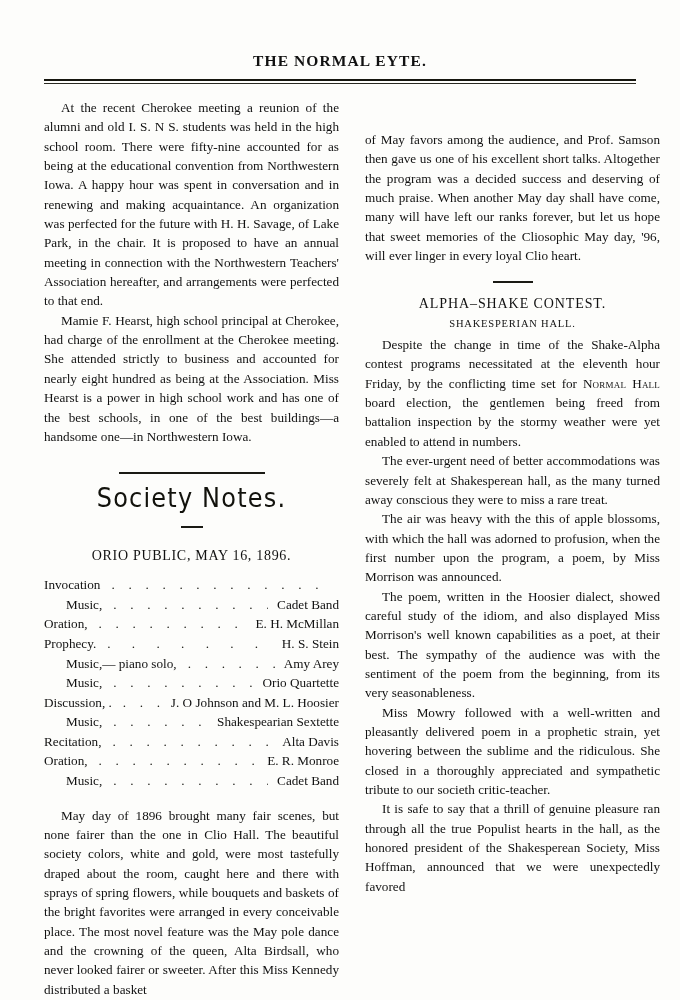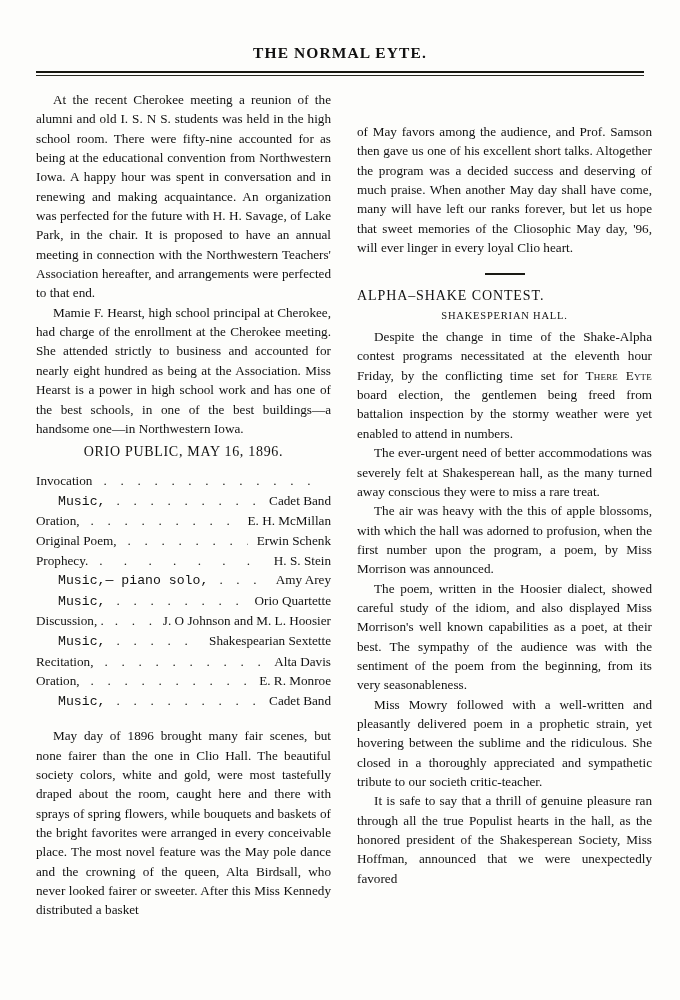--- a/index.html
+++ b/index.html
@@ -15,21 +15,21 @@
     color: #111111;
     overflow: hidden;
     position: relative;
   }
 
   .page {
     position: relative;
     width: 680px;
     height: 928px;
     box-sizing: border-box;
-    padding: 0;
+    padding: 8px;
   }
 
   
   .masthead {
     text-align: center;
     padding-top: 44px;
   }
   .masthead-title {
     font-size: 15.5px;
     font-weight: bold;
@@ -119,21 +119,20 @@
     line-height: 19.6px;
   }
   .prog-row {
     display: flex;
     align-items: baseline;
     white-space: nowrap;
     gap: 8px;
   }
   .prog-row.indent .prog-left {
     padding-left: 22px;
-    font-family: Liberation Mono, monospace;
   }
   .prog-left {
     flex: 0 0 auto;
   }
   .prog-leader {
     flex: 1 1 auto;
     overflow: hidden;
     white-space: nowrap;
     letter-spacing: 5.2px;
     color: #1a1a14;
@@ -152,21 +151,21 @@
   }
 
   
   .sec-rule {
     width: 40px;
     height: 1.7px;
     background: #1a1a14;
     margin: 16px auto 13px auto;
   }
   .sec-title {
-    text-align: left;
+    text-align: center;
     font-size: 14px;
     letter-spacing: 0.9px;
     margin: 0 0 6px 0;
   }
   .sec-sub {
     text-align: center;
     font-size: 10.5px;
     font-variant: small-caps;
     letter-spacing: 0.8px;
     margin: 0 0 6px 0;
@@ -182,43 +181,43 @@
   </div>
   <div class="rule-double"></div>
 
   <div class="columns">
 
     <div class="col">
 
       <p class="body-par">At the recent Cherokee meeting a reunion of the alumni and old I. S. N S. students was held in the high school room. There were fifty-nine accounted for as being at the educational convention from Northwestern Iowa. A happy hour was spent in conversation and in renewing and making acquaintance. An organization was perfected for the future with H. H. Savage, of Lake Park, in the chair. It is proposed to have an annual meeting in connection with the Northwestern Teachers' Association hereafter, and arrangements were perfected to that end.</p>
       <p class="body-par">Mamie F. Hearst, high school principal at Cherokee, had charge of the enrollment at the Cherokee meeting. She attended strictly to business and accounted for nearly eight hundred as being at the Association. Miss Hearst is a power in high school work and has one of the best schools, in one of the best buildings—a handsome one—in Northwestern Iowa.</p>
 
+      <div class="society-block">
+        <div class="orn-rule-top"></div>
+        <div class="society-title">Society Notes.</div>
+        <div class="orn-rule-bot"></div>
+      </div>
 
       <div class="program-title">ORIO PUBLIC, MAY 16, 1896.</div>
 
       <div class="program" id="program-list">
           <div class="prog-row">
             <span class="prog-left">Invocation</span>
             <span class="prog-leader"></span>
             <span class="prog-right"></span>
           </div>
           <div class="prog-row indent">
             <span class="prog-left">Music,</span>
             <span class="prog-leader"></span>
             <span class="prog-right">Cadet Band</span>
           </div>
           <div class="prog-row">
             <span class="prog-left">Oration,</span>
             <span class="prog-leader"></span>
             <span class="prog-right">E. H. McMillan</span>
-          </div>
-          <div class="prog-row">
-            <span class="prog-left">Original Poem,</span>
-            <span class="prog-leader"></span>
-            <span class="prog-right">Erwin Schenk</span>
           </div>
           <div class="prog-row gap-leader">
             <span class="prog-left">Prophecy.</span>
             <span class="prog-leader"></span>
             <span class="prog-right">H. S. Stein</span>
           </div>
           <div class="prog-row indent">
             <span class="prog-left">Music,— piano solo,</span>
             <span class="prog-leader"></span>
             <span class="prog-right">Amy Arey</span>
@@ -260,21 +259,21 @@
 
     <div class="col">
 
       <p class="body-par cont">of May favors among the audience, and Prof. Samson then gave us one of his excellent short talks. Altogether the program was a decided success and deserving of much praise. When another May day shall have come, many will have left our ranks forever, but let us hope that sweet memories of the Cliosophic May day, '96, will ever linger in every loyal Clio heart.</p>
 
       <div class="sec-rule"></div>
 
       <div class="sec-title">ALPHA–SHAKE CONTEST.</div>
       <div class="sec-sub">SHAKESPERIAN HALL.</div>
 
-      <p class="body-par"><span>Despite the change in time of the Shake-Alpha contest programs necessitated at the eleventh hour Friday, by the conflicting time set for </span><span class="smallcaps">There Eyte</span><span> board election, the gentlemen being freed from battalion inspection by the stormy weather were yet enabled to attend in numbers.</span></p>
+      <p class="body-par"><span>Despite the change in time of the Shake-Alpha contest programs necessitated at the eleventh hour Friday, by the conflicting time set for </span><span class="smallcaps">Normal Hall</span><span> board election, the gentlemen being freed from battalion inspection by the stormy weather were yet enabled to attend in numbers.</span></p>
 
       <p class="body-par">The ever-urgent need of better accommodations was severely felt at Shakesperean hall, as the many turned away conscious they were to miss a rare treat.</p>
       <p class="body-par">The air was heavy with the this of apple blossoms, with which the hall was adorned to profusion, when the first number upon the program, a poem, by Miss Morrison was announced.</p>
       <p class="body-par">The poem, written in the Hoosier dialect, showed careful study of the idiom, and also displayed Miss Morrison's well known capabilities as a poet, at their best. The sympathy of the audience was with the sentiment of the poem from the beginning, from its very seasonableness.</p>
       <p class="body-par">Miss Mowry followed with a well-written and pleasantly delivered poem in a prophetic strain, yet hovering between the sublime and the ridiculous. She closed in a thoroughly appreciated and sympathetic tribute to our societh critic-teacher.</p>
       <p class="body-par">It is safe to say that a thrill of genuine pleasure ran through all the true Populist hearts in the hall, as the honored president of the Shakesperean Society, Miss Hoffman, announced that we were unexpectedly favored</p>
     </div>
 
   </div>
 </div>

